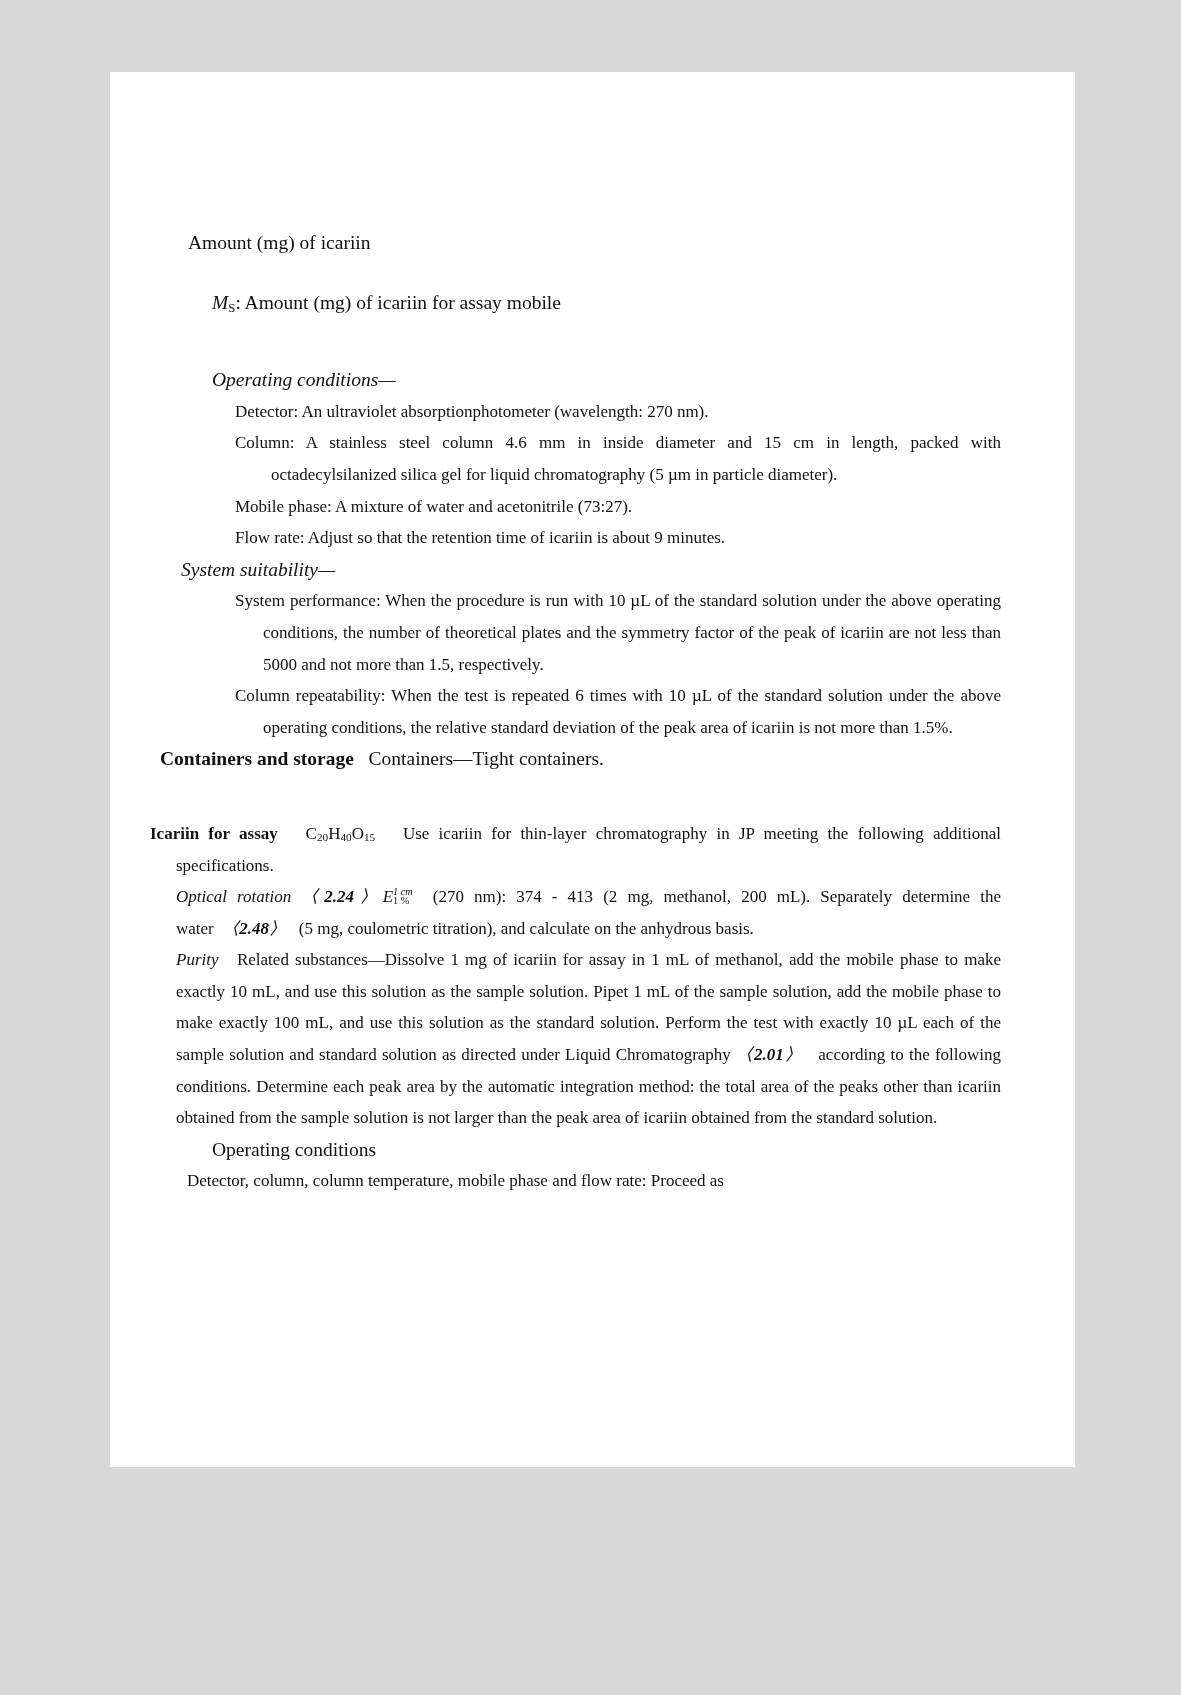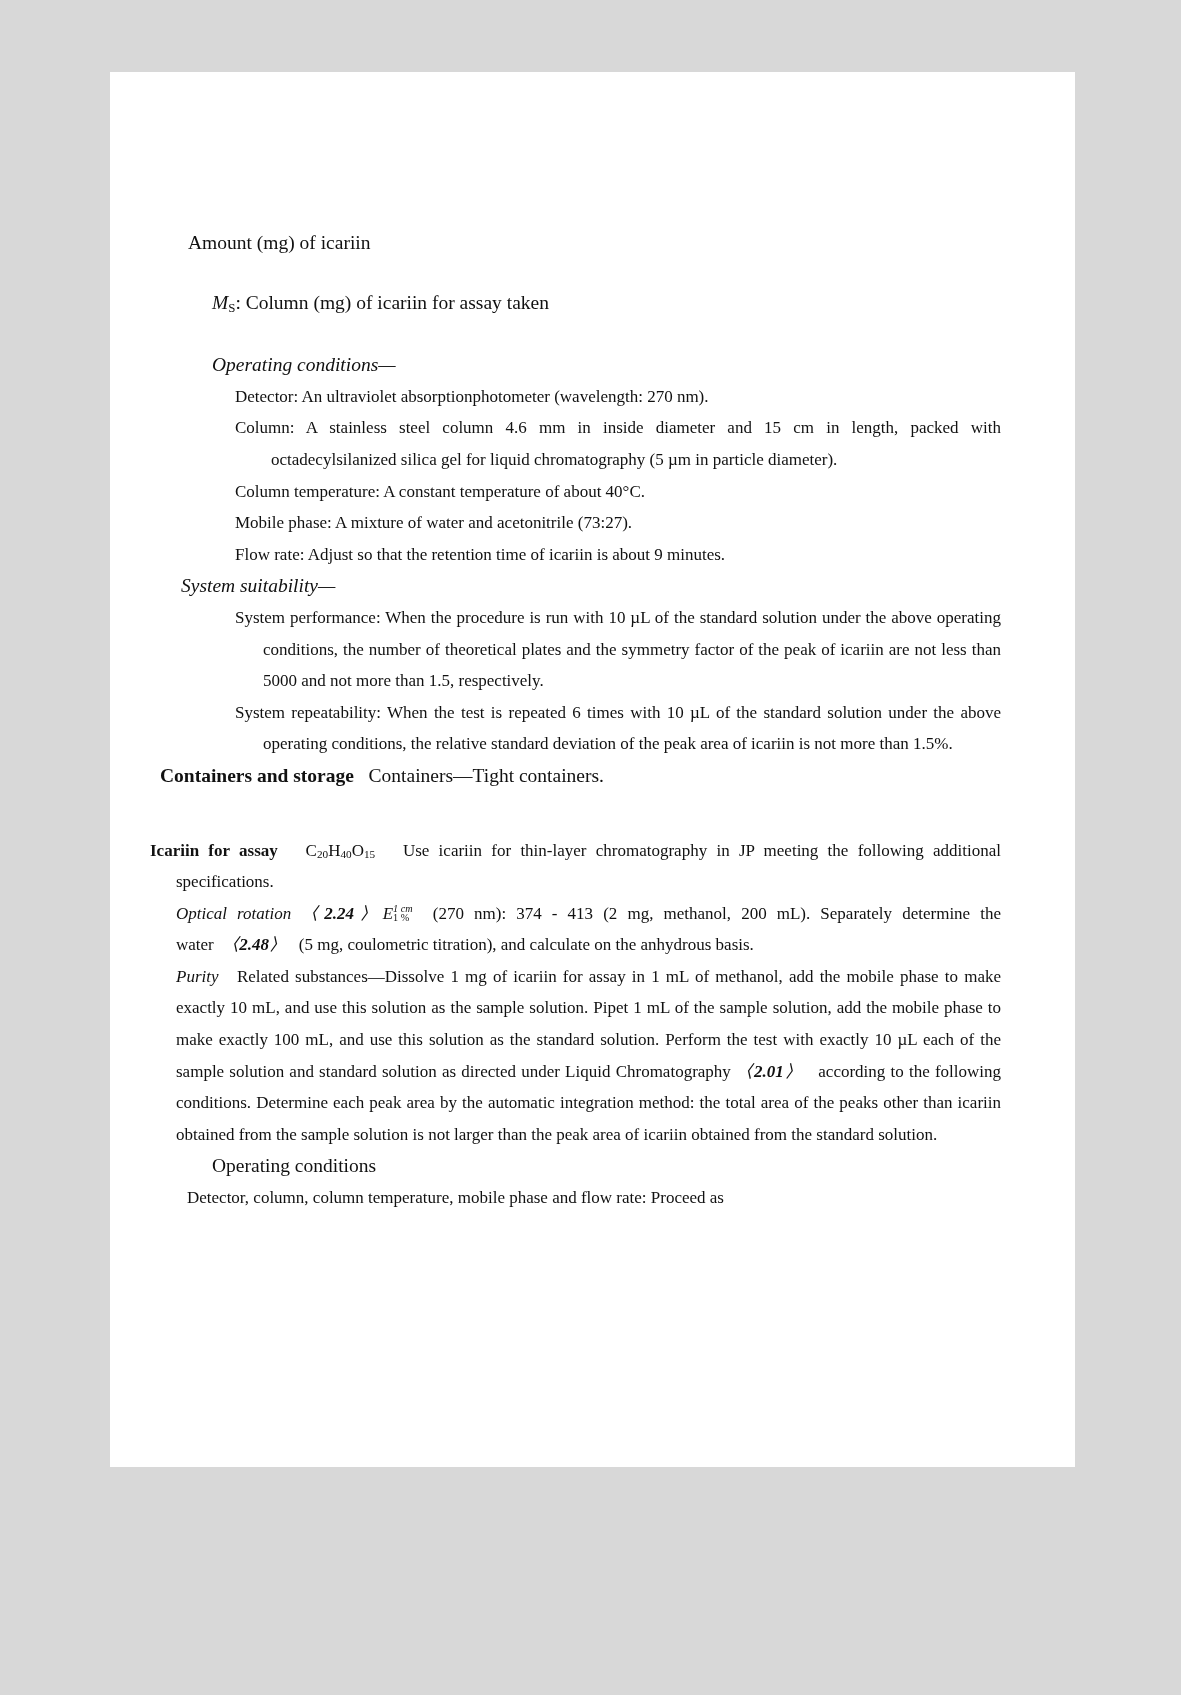--- a/index.html
+++ b/index.html
@@ -53,21 +53,21 @@
     font-size: 17px;
     line-height: 31.6px;
   }
   .ital { font-style: italic; }
   .bold { font-weight: bold; }
 
   .formula-head { margin-left: 38px; }
   .formula-eq   { margin-left: 62px; margin-top: 1px; }
   .ms-def       { margin-left: 62px; margin-top: 28px; }
 
-  .sec-head  { margin-left: 62px; margin-top: 31px; }
+  .sec-head  { margin-left: 62px; margin-top: 46px; }
   .sec-head2 { margin-left: 50px; margin-top: 0px; }
 
   .cond-item {
     margin-left: 85px;
     text-indent: 0;
   }
   .cond-item.wrap {
     padding-left: 36px;
     text-indent: -36px;
   }
@@ -132,39 +132,38 @@
 <body>
 
 <div id="scan-surround"></div>
 
 <div id="page-sheet">
   <div id="page-body">
 
     <div class="line formula-head"><span>Amount (mg) of icariin</span></div>
 
 
-    <div class="line ms-def"><span class="ital">M</span><sub class="sc">S</sub><span>: Column (mg) of icariin for assay taken</span></div>
+    <div class="line ms-def"><span class="ital">M</span><sub class="sc">S</sub><span>: Amount (mg) of icariin for assay mobile</span></div>
 
     <div class="line sec-head ital"><span>Operating conditions</span><span>—</span></div>
 
     <div class="just cond-item"><span>Detector</span><span>: An ultraviolet absorptionphotometer (wavelength: 270 nm).</span></div>
 
     <div class="just cond-item wrap"><span>Column</span><span>: A stainless steel column 4.6 mm in inside diameter and 15 cm in length, packed with octadecylsilanized silica gel for liquid chromatography (5 µm in particle diameter).</span></div>
 
-    <div class="just cond-item"><span>Column temperature</span><span>: A constant temperature of about 40°C.</span></div>
 
     <div class="just cond-item"><span>Mobile phase</span><span>: A mixture of water and acetonitrile (73:27).</span></div>
 
     <div class="just cond-item"><span>Flow rate</span><span>: Adjust so that the retention time of icariin is about 9 minutes.</span></div>
 
     <div class="line sec-head2 ital" style="margin-left:31px;"><span>System suitability</span><span>—</span></div>
 
     <div class="just sys-item"><span>System performance</span><span>: When the procedure is run with 10 µL of the standard solution under the above operating conditions, the number of theoretical plates and the symmetry factor of the peak of icariin are not less than 5000 and not more than 1.5, respectively.</span></div>
 
-    <div class="just sys-item"><span>System repeatability</span><span>: When the test is repeated 6 times with 10 µL of the standard solution under the above operating conditions, the relative standard deviation of the peak area of icariin is not more than 1.5%.</span></div>
+    <div class="just sys-item"><span>Column repeatability</span><span>: When the test is repeated 6 times with 10 µL of the standard solution under the above operating conditions, the relative standard deviation of the peak area of icariin is not more than 1.5%.</span></div>
 
     <div class="line containers"><span class="bold">Containers and storage</span><span>&nbsp;&nbsp;&nbsp;</span><span>Containers—Tight containers.</span></div>
 
     <div class="gap-big"></div>
 
     <div class="just assay-head"><span class="bold">Icariin for assay</span><span>&nbsp;&nbsp;&nbsp;</span><span>C</span><sub>20</sub><span>H</span><sub>40</sub><span>O</span><sub>15</sub><span>&nbsp;&nbsp;&nbsp;</span><span>Use icariin for thin-layer chromatography in JP meeting the following additional specifications.</span></div>
 
     <div class="just para-hang"><span class="ital">Optical rotation</span><span>&nbsp;</span><span class="angle">〈2.24〉</span><span class="efrac"><span class="ebase">E</span><span class="estack"><span class="etop etop-i">1 cm</span><span class="ebot">1 %</span></span></span><span>&nbsp;&nbsp;</span><span>(270 nm): 374 - 413 (2 mg, methanol, 200 mL). Separately determine the water</span><span>&nbsp;&nbsp;</span><span class="angle">〈2.48〉</span><span>&nbsp;&nbsp;&nbsp;</span><span>(5 mg, coulometric titration), and calculate on the anhydrous basis.</span></div>
 
     <div class="just para-hang"><span class="ital">Purity</span><span>&nbsp;&nbsp;&nbsp;</span><span>Related substances—Dissolve 1 mg of icariin for assay in 1 mL of methanol, add the mobile phase to make exactly 10 mL, and use this solution as the sample solution. Pipet 1 mL of the sample solution, add the mobile phase to make exactly 100 mL, and use this solution as the standard solution. Perform the test with exactly 10 µL each of the sample solution and standard solution as directed under Liquid Chromatography</span><span>&nbsp;</span><span class="angle">〈2.01〉</span><span>&nbsp;&nbsp;&nbsp;</span><span>according to the following conditions. Determine each peak area by the automatic integration method: the total area of the peaks other than icariin obtained from the sample solution is not larger than the peak area of icariin obtained from the standard solution.</span></div>

